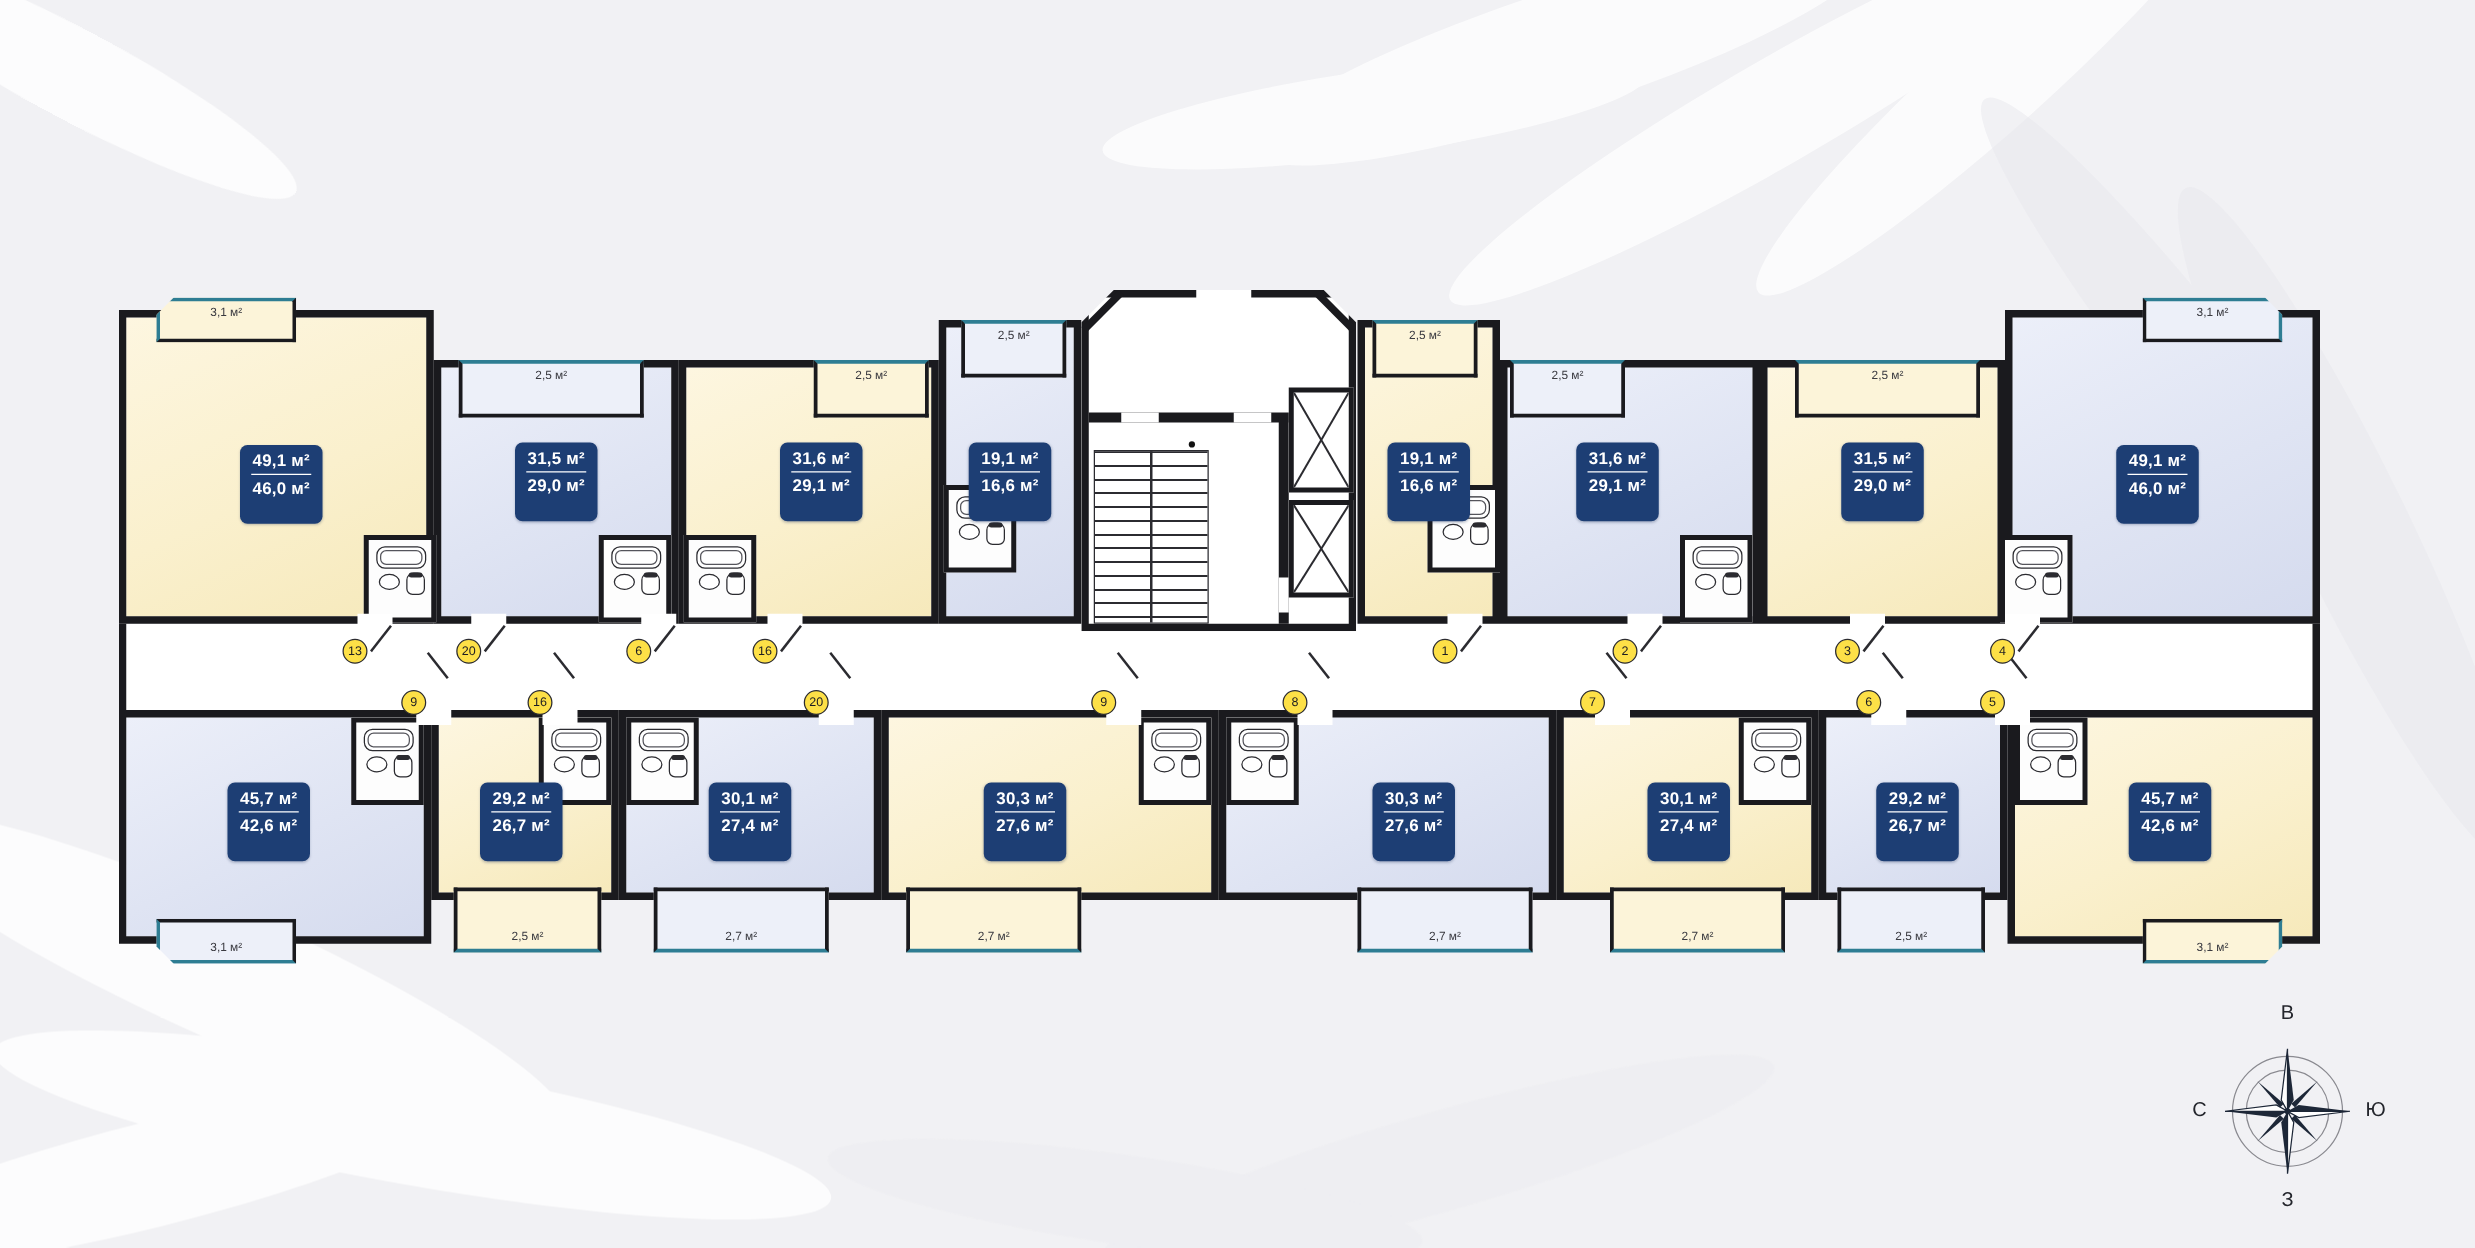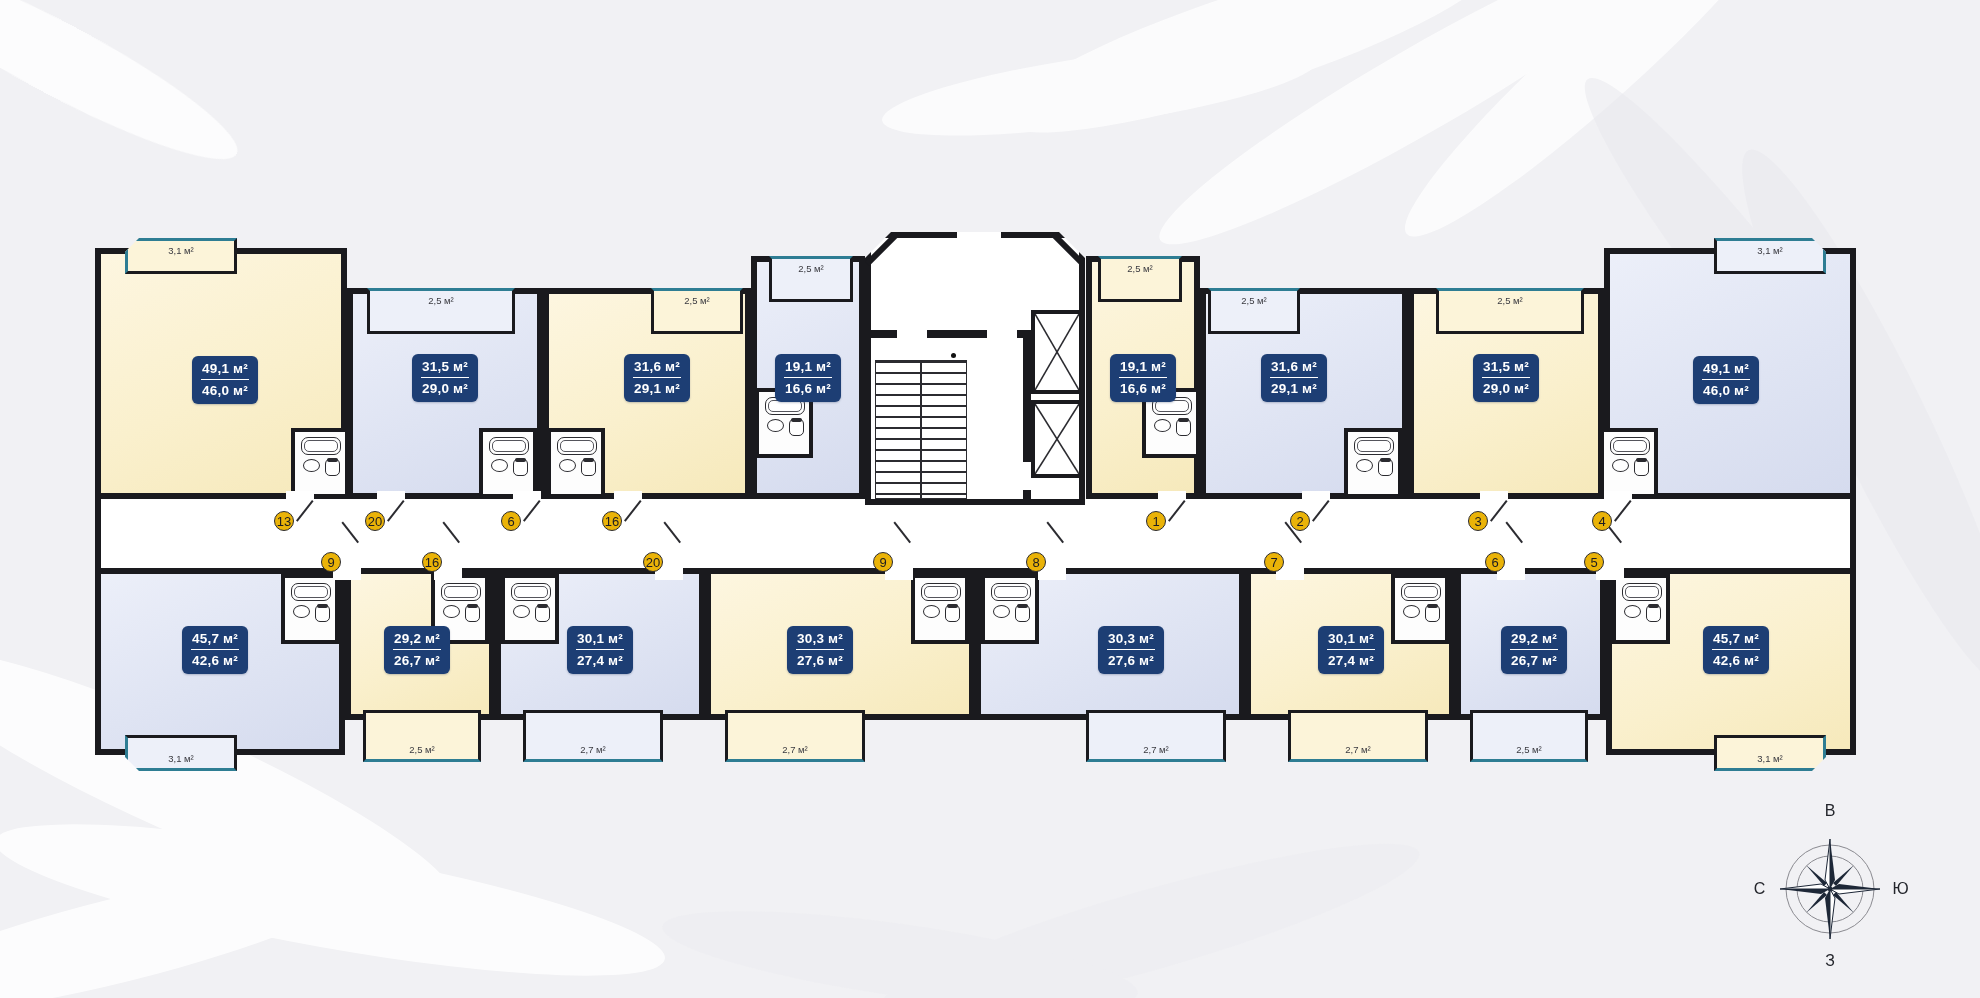--- a/index.html
+++ b/index.html
@@ -30,38 +30,38 @@
   .bal.toprow{border-top:3px solid #2e7d93;}
   .bal.botrow{border-bottom:3px solid #2e7d93;align-items:flex-end;}
   .bal.ch-tl{clip-path:polygon(14px 0,100% 0,100% 100%,0 100%,0 14px);border-top-color:#2e7d93;border-left-color:#2e7d93;}
   .bal.ch-tr{clip-path:polygon(0 0,calc(100% - 14px) 0,100% 14px,100% 100%,0 100%);border-top-color:#2e7d93;border-right-color:#2e7d93;}
   .bal.ch-bl{clip-path:polygon(0 0,100% 0,100% 100%,14px 100%,0 calc(100% - 14px));border-bottom-color:#2e7d93;border-left-color:#2e7d93;align-items:flex-end;}
   .bal.ch-br{clip-path:polygon(0 0,100% 0,100% calc(100% - 14px),calc(100% - 14px) 100%,0 100%);border-bottom-color:#2e7d93;border-right-color:#2e7d93;align-items:flex-end;}
   .bal-label{font-size:9.5px;color:#3a3a40;padding:4px 0;white-space:nowrap;}
 
   
   .area-badge{position:absolute;transform:translateX(-50%);background:#1d3e74;color:#fff;
-    border-radius:6px;padding:5px 9px 6px;text-align:center;z-index:5;min-width:48px;
+    border-radius:6px;padding:5px 9px 21px;text-align:center;z-index:5;min-width:48px;
     box-shadow:0 1px 2px rgba(20,40,80,.25);cursor:pointer;}
   .area-badge .a1{display:block;font-size:13.5px;font-weight:bold;letter-spacing:.2px;padding-bottom:3px;}
   .area-badge .a2{display:block;font-size:13.5px;font-weight:bold;letter-spacing:.2px;border-top:1.5px solid #ffffff;padding-top:3px;}
 
   
   .bath{position:absolute;box-sizing:border-box;background:#fdfdfd;border:4px solid #1a1a1e;z-index:4;}
   .tub{position:absolute;left:6px;top:5px;width:38px;height:16px;border:1.5px solid #2b2b30;border-radius:7px;background:#fff;}
   .tub:after{content:"";position:absolute;inset:2px;border:1px solid #55555c;border-radius:5px;}
   .sink{position:absolute;left:8px;top:27px;width:15px;height:11px;border:1.5px solid #2b2b30;border-radius:50%;background:#fff;}
   .wc{position:absolute;left:30px;top:26px;width:13px;height:16px;border:1.5px solid #2b2b30;border-radius:6px 6px 5px 5px;background:#fff;}
   .wc:before{content:"";position:absolute;left:1px;right:1px;top:-1px;height:4px;background:#2b2b30;border-radius:2px;}
 
   
   .door-gap{position:absolute;width:28px;height:18px;background:#ffffff;z-index:5;}
   .door-leaf{position:absolute;width:2px;height:26px;background:#2b2b30;z-index:6;}
   .door-num{position:absolute;width:18px;height:18px;border:1.3px solid #2b2b30;border-radius:50%;
-    background:#eab308;color:#1c1c22;font-size:13px;display:flex;align-items:center;justify-content:center;
+    background:#fde047;color:#1c1c22;font-size:10px;display:flex;align-items:center;justify-content:center;
     z-index:7;transform:translateX(-50%);}
 
   
   .core{position:absolute;left:770px;top:0;width:220px;height:273px;box-sizing:border-box;
     background:#ffffff;border:6px solid #1a1a1e;z-index:2;
     clip-path:polygon(26px 0,calc(100% - 26px) 0,100% 26px,100% 100%,0 100%,0 26px);}
   .core .chamf{position:absolute;width:42px;height:6px;background:#1a1a1e;}
   .core .chamf.l{left:-10px;top:8px;transform:rotate(-45deg);}
   .core .chamf.r{right:-10px;top:8px;transform:rotate(45deg);}
   .core .entr-gap{position:absolute;left:86px;top:-6px;width:44px;height:8px;background:#fff;}

